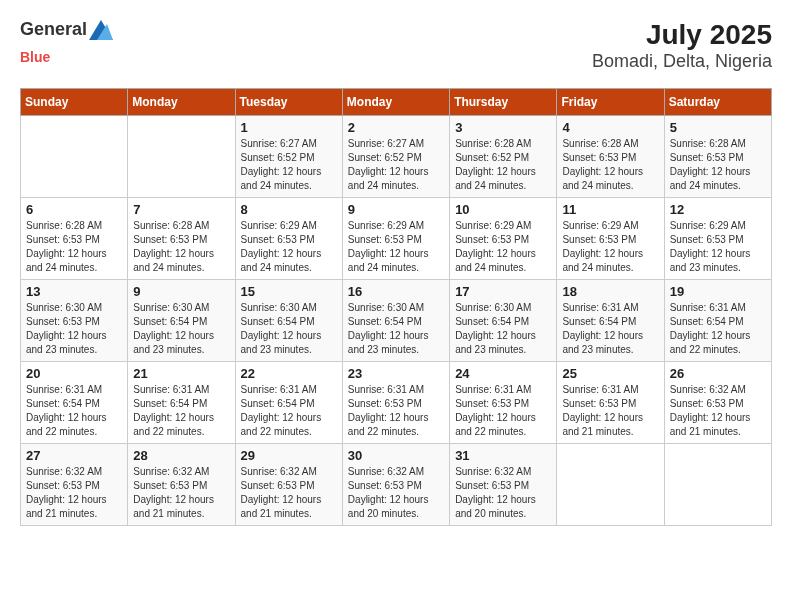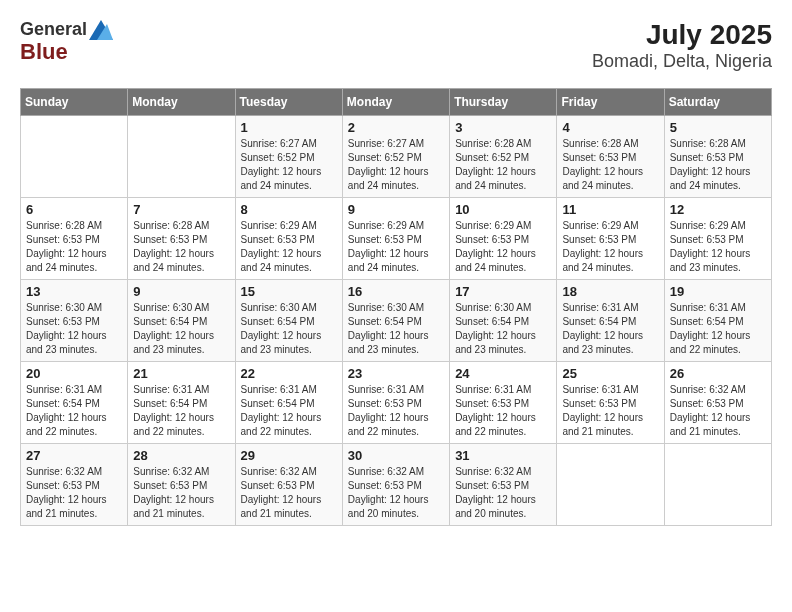--- a/index.html
+++ b/index.html
@@ -24,23 +24,24 @@
       display: flex;
       flex-direction: column;
       line-height: 1.1;
     }
     .logo-general {
       font-size: 18px;
       font-weight: bold;
       color: #333;
     }
     .logo-blue {
-      font-size: 22px;
-      font-weight: bold;
-      color: #7f1d1d;
+      font-size: 14px;
+      font-weight: bold;
+      color: #ef4444;
+      margin-top: 10px;
     }
     .logo-icon {
       width: 24px;
       height: 20px;
       margin-left: 2px;
     }
     .title-block {
       text-align: right;
     }
     .month-title {
@@ -52,21 +53,21 @@
     .location {
       font-size: 18px;
       color: #444;
     }
     table {
       width: 100%;
       border-collapse: collapse;
       table-layout: fixed;
     }
     thead tr th {
-      background-color: #737373;
+      background-color: #c2410c;
       color: #fff;
       font-size: 12px;
       font-weight: bold;
       padding: 6px 4px;
       text-align: left;
       border: 1px solid #aaa;
     }
     tbody tr td {
       border: 1px solid #ccc;
       vertical-align: top;

